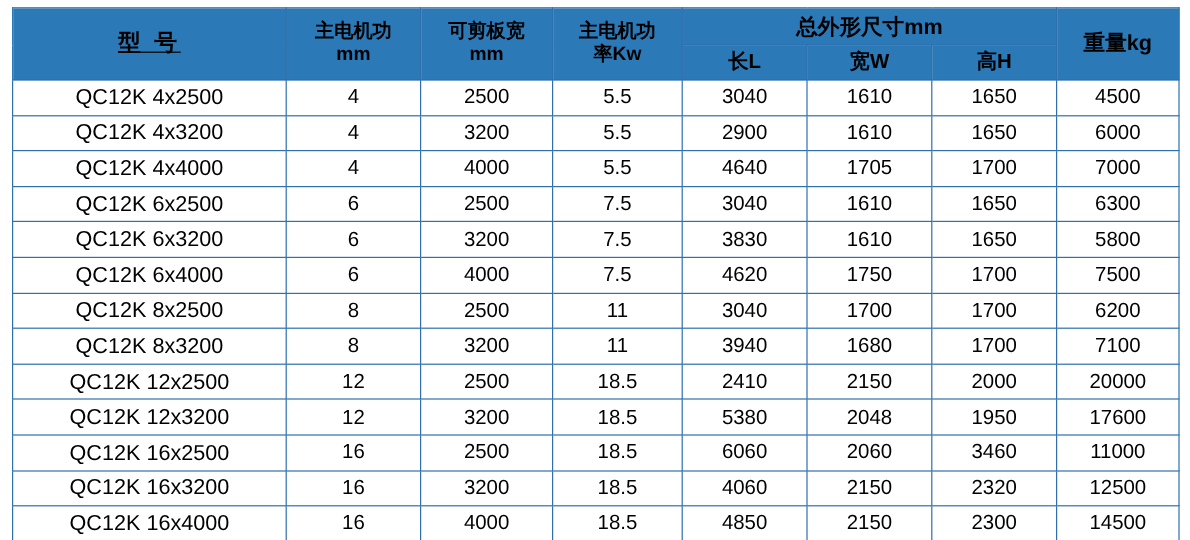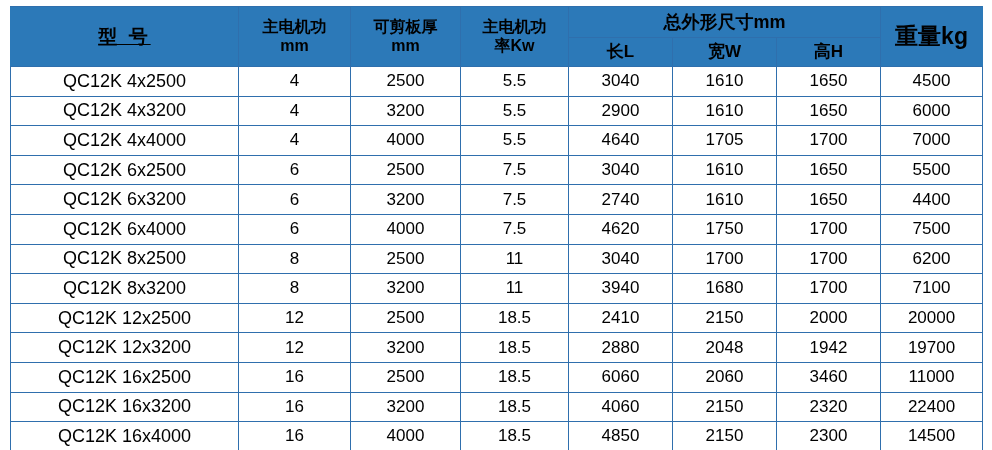--- a/index.html
+++ b/index.html
@@ -36,21 +36,21 @@
     color: #ffffff;
     font-weight: bold;
     border-color: #ffffff;
     line-height: 1.15;
   }
   thead th.outer-left { border-left-color: #2c79b8; text-decoration: underline; }
   thead th.outer-right { border-right-color: #2c79b8; }
   thead tr.top-row th { height: 30px; }
   thead tr.sub-row th { height: 28px; }
   thead th.model-col { font-size: 19px; letter-spacing: 3px; }
-  thead th.weight-col { font-size: 23px; }
+  thead th.weight-col { font-size: 18px; }
   thead th.group-head { font-size: 18px; }
   thead th.two-line { font-size: 16px; }
   tbody td { height: 28.6px; }
   tbody td.model-cell { font-size: 18px; }
   tbody tr:last-child td { border-bottom: 2px solid #2f6fad; }
   .col-model  { width: 228px; }
   .col-thick  { width: 112px; }
   .col-width  { width: 110px; }
   .col-power  { width: 108px; }
   .col-len    { width: 104px; }
@@ -74,21 +74,21 @@
       <col class="col-weight">
     </colgroup>
     <thead>
       <tr class="top-row">
         <th class="model-col outer-left" rowspan="2">型 号</th>
         <th class="two-line" rowspan="2">
           <div>主电机功</div>
           <div>mm</div>
         </th>
         <th class="two-line" rowspan="2">
-          <div>可剪板厚</div>
+          <div>可剪板宽</div>
           <div>mm</div>
         </th>
         <th class="two-line" rowspan="2">
           <div>主电机功</div>
           <div>率Kw</div>
         </th>
         <th class="group-head" colspan="3">总外形尺寸mm</th>
         <th class="weight-col outer-right" rowspan="2">重量kg</th>
       </tr>
       <tr class="sub-row">
@@ -129,31 +129,31 @@
           <td>7000</td>
         </tr>
         <tr>
           <td class="model-cell">QC12K 6x2500</td>
           <td>6</td>
           <td>2500</td>
           <td>7.5</td>
           <td>3040</td>
           <td>1610</td>
           <td>1650</td>
-          <td>5500</td>
+          <td>6300</td>
         </tr>
         <tr>
           <td class="model-cell">QC12K 6x3200</td>
           <td>6</td>
           <td>3200</td>
           <td>7.5</td>
-          <td>2740</td>
-          <td>1610</td>
-          <td>1650</td>
-          <td>4400</td>
+          <td>3830</td>
+          <td>1610</td>
+          <td>1650</td>
+          <td>5800</td>
         </tr>
         <tr>
           <td class="model-cell">QC12K 6x4000</td>
           <td>6</td>
           <td>4000</td>
           <td>7.5</td>
           <td>4620</td>
           <td>1750</td>
           <td>1700</td>
           <td>7500</td>
@@ -186,44 +186,44 @@
           <td>2410</td>
           <td>2150</td>
           <td>2000</td>
           <td>20000</td>
         </tr>
         <tr>
           <td class="model-cell">QC12K 12x3200</td>
           <td>12</td>
           <td>3200</td>
           <td>18.5</td>
-          <td>2880</td>
+          <td>5380</td>
           <td>2048</td>
-          <td>1942</td>
-          <td>19700</td>
+          <td>1950</td>
+          <td>17600</td>
         </tr>
         <tr>
           <td class="model-cell">QC12K 16x2500</td>
           <td>16</td>
           <td>2500</td>
           <td>18.5</td>
           <td>6060</td>
           <td>2060</td>
           <td>3460</td>
           <td>11000</td>
         </tr>
         <tr>
           <td class="model-cell">QC12K 16x3200</td>
           <td>16</td>
           <td>3200</td>
           <td>18.5</td>
           <td>4060</td>
           <td>2150</td>
           <td>2320</td>
-          <td>22400</td>
+          <td>12500</td>
         </tr>
         <tr>
           <td class="model-cell">QC12K 16x4000</td>
           <td>16</td>
           <td>4000</td>
           <td>18.5</td>
           <td>4850</td>
           <td>2150</td>
           <td>2300</td>
           <td>14500</td>

